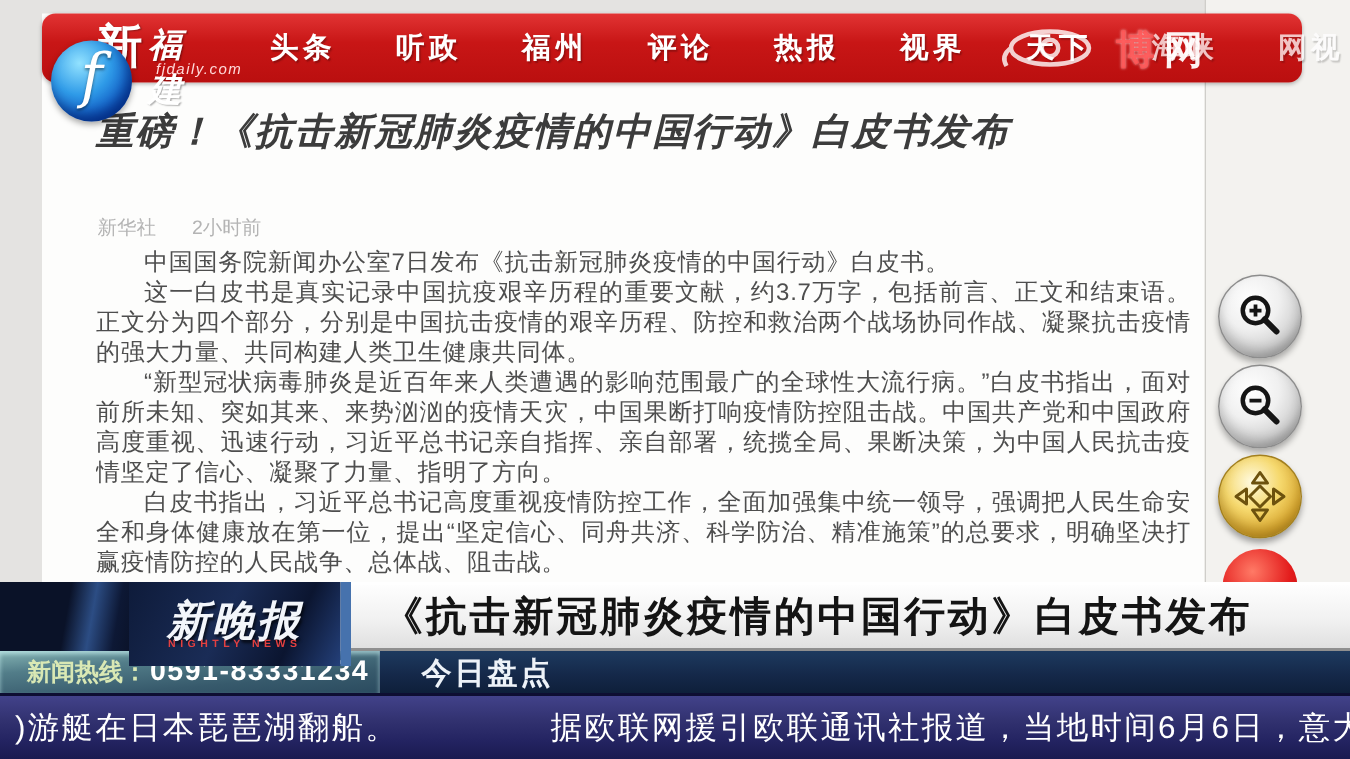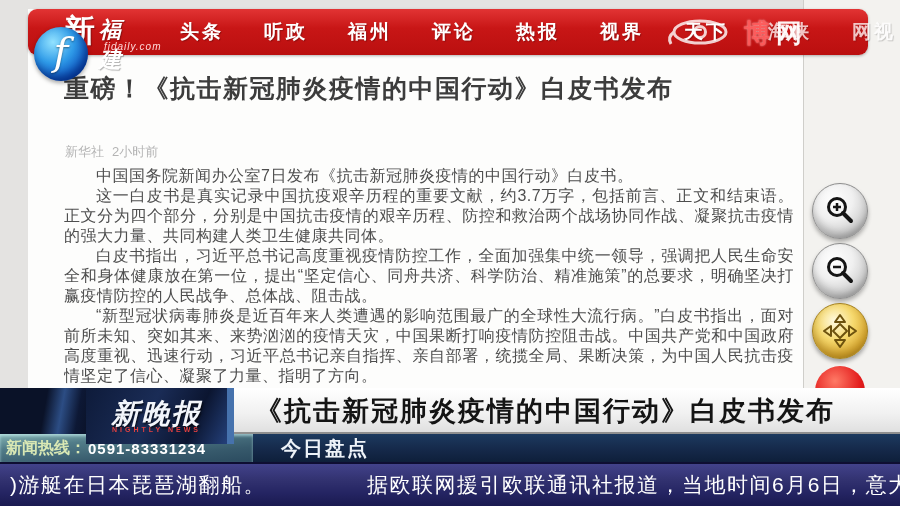--- a/index.html
+++ b/index.html
@@ -28,22 +28,22 @@
     box-shadow:0 2px 4px rgba(0,0,0,.35), inset -3px -5px 8px rgba(0,25,90,.55);
     display:flex; align-items:center; justify-content:center; }
   .f-logo span { color:#fff; font-size:40px; font-style:italic; font-family:"DejaVu Serif", serif; line-height:40px; margin-top:-6px; text-shadow:0 1px 2px rgba(0,0,0,.45); }
 
   .watermark { position:absolute; left:664px; top:12px; width:160px; height:42px; z-index:5; pointer-events:none; }
   .watermark svg { position:absolute; left:0; top:4px; opacity:.8; }
   .wm-red { position:absolute; left:80px; top:4px; font-size:26px; font-weight:900; color:rgba(255,80,80,.85); text-shadow:0 0 2px rgba(255,255,255,.7); }
   .wm-white { position:absolute; left:112px; top:4px; font-size:26px; font-weight:900; color:rgba(255,255,255,.95); }
 
   .article-title { position:absolute; left:64px; top:72px; width:745px; z-index:2;
-    font-size:25px; font-weight:700; color:#3c3c3c; line-height:33px; letter-spacing:1.5px; }
-  .byline { position:absolute; left:65px; top:143px; z-index:2; display:flex; gap:8px;
+    font-size:25px; font-weight:700; color:#3c3c3c; line-height:33px; letter-spacing:1.5px;font-style:italic; }
+  .byline { position:absolute; left:65px; top:143px; z-index:2; display:flex; gap:24px;
     font-size:13px; color:#b4b4b4; }
   .article-body { position:absolute; left:64px; top:166px; width:730px; height:222px; overflow:hidden; z-index:2; }
   .article-body p { text-indent:2em; font-size:16px; line-height:20px; color:#4e4e4e; letter-spacing:.5px; text-align:justify; }
 
   
   .tool { position:absolute; left:812px; width:56px; height:56px; border-radius:50%; border:1px solid #8d8d8d; z-index:3;
     background:radial-gradient(circle at 38% 30%, #ffffff 0%, #f0f0f0 38%, #d2d2d2 66%, #9b9b9b 92%, #8a8a8a 100%);
     box-shadow:0 3px 4px rgba(0,0,0,.3), inset 0 -5px 7px rgba(0,0,0,.18);
     display:flex; align-items:center; justify-content:center; cursor:pointer; }
   .tool.gold { border-color:#a3801f;
@@ -61,25 +61,25 @@
   .program-logo .zh { font-size:28px; font-weight:900; font-style:italic; color:#f3f6fb; letter-spacing:2px; line-height:30px; text-shadow:1px 2px 2px rgba(0,0,0,.65); }
   .program-logo .en { font-size:7px; font-weight:700; color:#e34040; letter-spacing:3px; margin-top:-3px; }
   .banner-headline { position:absolute; left:233px; top:388px; width:667px; height:46px; z-index:10;
     background:linear-gradient(180deg,#ffffff 0%,#f1f1f1 55%,#dedede 100%);
     box-shadow:inset 0 -2px 0 #8f8f8f, inset 0 2px 0 #ffffff;
     display:flex; align-items:center; padding-left:22px;
     font-size:27px; font-weight:900; color:#141414; letter-spacing:2px; white-space:nowrap; overflow:hidden; }
 
   .subbar { position:absolute; left:0; top:434px; width:900px; height:28px; z-index:10;
     background:linear-gradient(180deg,#1d3a5f 0%,#15294a 55%,#0e1f3a 100%); }
-  .hotline-box { position:absolute; left:0; top:0; width:253px; height:28px; display:flex; align-items:center; padding-left:6px;
+  .hotline-box { position:absolute; left:0; top:0; width:253px; height:28px; display:flex; align-items:center; padding-left:18px;
     background:linear-gradient(175deg,#85b4b4 0%,#527d89 30%,#375a6c 70%,#2b4b5f 100%);
     box-shadow:inset 0 2px 3px rgba(215,255,255,.55); white-space:nowrap; }
   .hotline-label { color:#d9e8b4; font-size:16px; font-weight:700; }
-  .hotline-number { color:#ffffff; font-size:15px; font-weight:700; letter-spacing:1px; margin-left:2px; }
+  .hotline-number { color:#ffffff; font-size:19px; font-weight:700; letter-spacing:1px; margin-left:2px; }
   .segment-title { position:absolute; left:281px; top:0; height:28px; display:flex; align-items:center;
     color:#edf2f8; font-size:20px; font-weight:700; letter-spacing:2px; }
 
   .ticker { position:absolute; left:0; top:462px; width:900px; height:44px; z-index:10;
     background:linear-gradient(180deg,#42428a 0%,#31316f 40%,#242462 70%,#1a1a50 100%);
     border-top:2px solid #0e0e32; }
   .ticker span { position:absolute; top:50%; transform:translateY(-50%); color:#fff; font-size:21px; letter-spacing:1.5px; white-space:nowrap; }
   .ticker .t0 { left:10px; }
   .ticker .t1 { left:367px; }
 </style>
@@ -124,22 +124,22 @@
   </div>
 
   <h1 class="article-title">重磅！《抗击新冠肺炎疫情的中国行动》白皮书发布</h1>
   <div class="byline">
     <span>新华社</span>
     <span>2小时前</span>
   </div>
   <div class="article-body">
       <p>中国国务院新闻办公室7日发布《抗击新冠肺炎疫情的中国行动》白皮书。</p>
       <p>这一白皮书是真实记录中国抗疫艰辛历程的重要文献，约3.7万字，包括前言、正文和结束语。正文分为四个部分，分别是中国抗击疫情的艰辛历程、防控和救治两个战场协同作战、凝聚抗击疫情的强大力量、共同构建人类卫生健康共同体。</p>
+      <p>“新型冠状病毒肺炎是近百年来人类遭遇的影响范围最广的全球性大流行病。”白皮书指出，面对前所未知、突如其来、来势汹汹的疫情天灾，中国果断打响疫情防控阻击战。中国共产党和中国政府高度重视、迅速行动，习近平总书记亲自指挥、亲自部署，统揽全局、果断决策，为中国人民抗击疫情坚定了信心、凝聚了力量、指明了方向。</p>
       <p>白皮书指出，习近平总书记高度重视疫情防控工作，全面加强集中统一领导，强调把人民生命安全和身体健康放在第一位，提出“坚定信心、同舟共济、科学防治、精准施策”的总要求，明确坚决打赢疫情防控的人民战争、总体战、阻击战。</p>
-      <p>“新型冠状病毒肺炎是近百年来人类遭遇的影响范围最广的全球性大流行病。”白皮书指出，面对前所未知、突如其来、来势汹汹的疫情天灾，中国果断打响疫情防控阻击战。中国共产党和中国政府高度重视、迅速行动，习近平总书记亲自指挥、亲自部署，统揽全局、果断决策，为中国人民抗击疫情坚定了信心、凝聚了力量、指明了方向。</p>
     </div>
 
   <button class="tool" style="top:183px">
     <svg width="34" height="34" viewBox="0 0 34 34">
       <circle cx="14" cy="13" r="8.5" fill="none" stroke="#151515" stroke-width="3"></circle>
       <line x1="20" y1="19" x2="28" y2="27" stroke="#151515" stroke-width="4" stroke-linecap="round"></line>
       <line x1="10" y1="13" x2="18" y2="13" stroke="#151515" stroke-width="2.5"></line>
       <line x1="14" y1="9" x2="14" y2="17" stroke="#151515" stroke-width="2.5"></line>
     </svg>
   </button>

